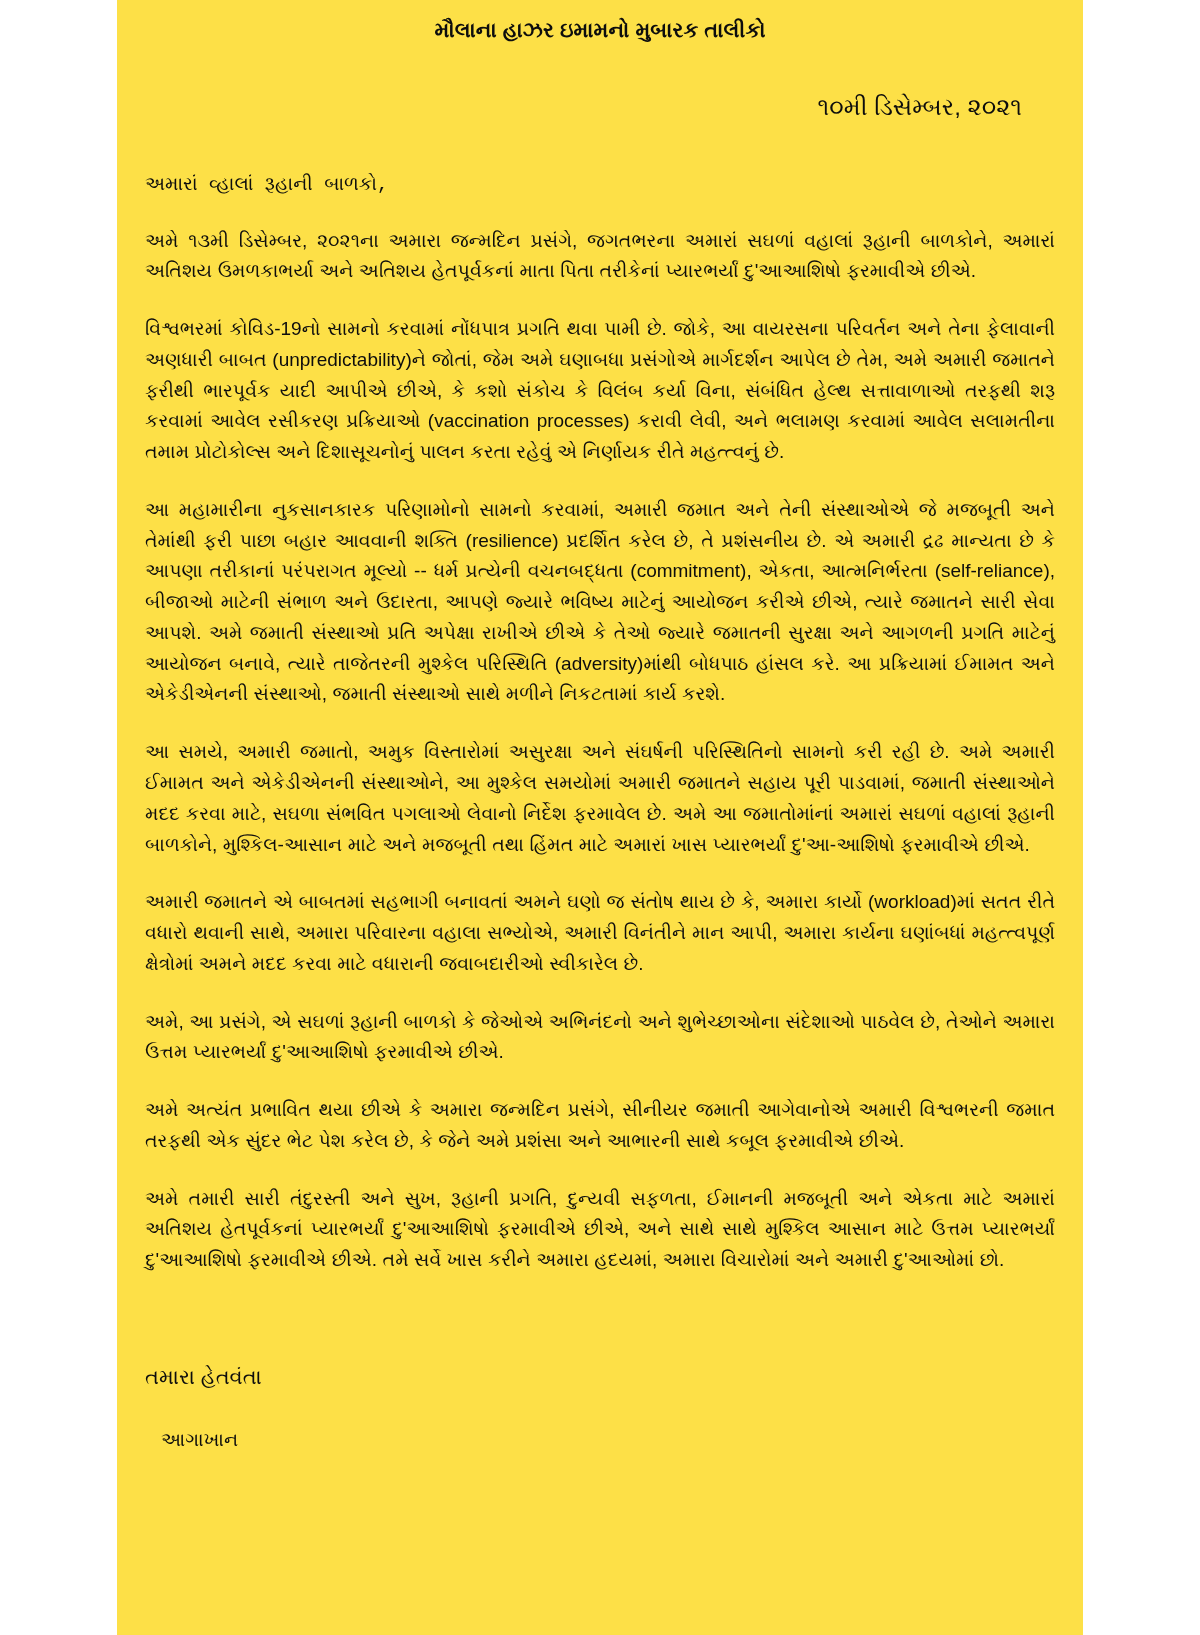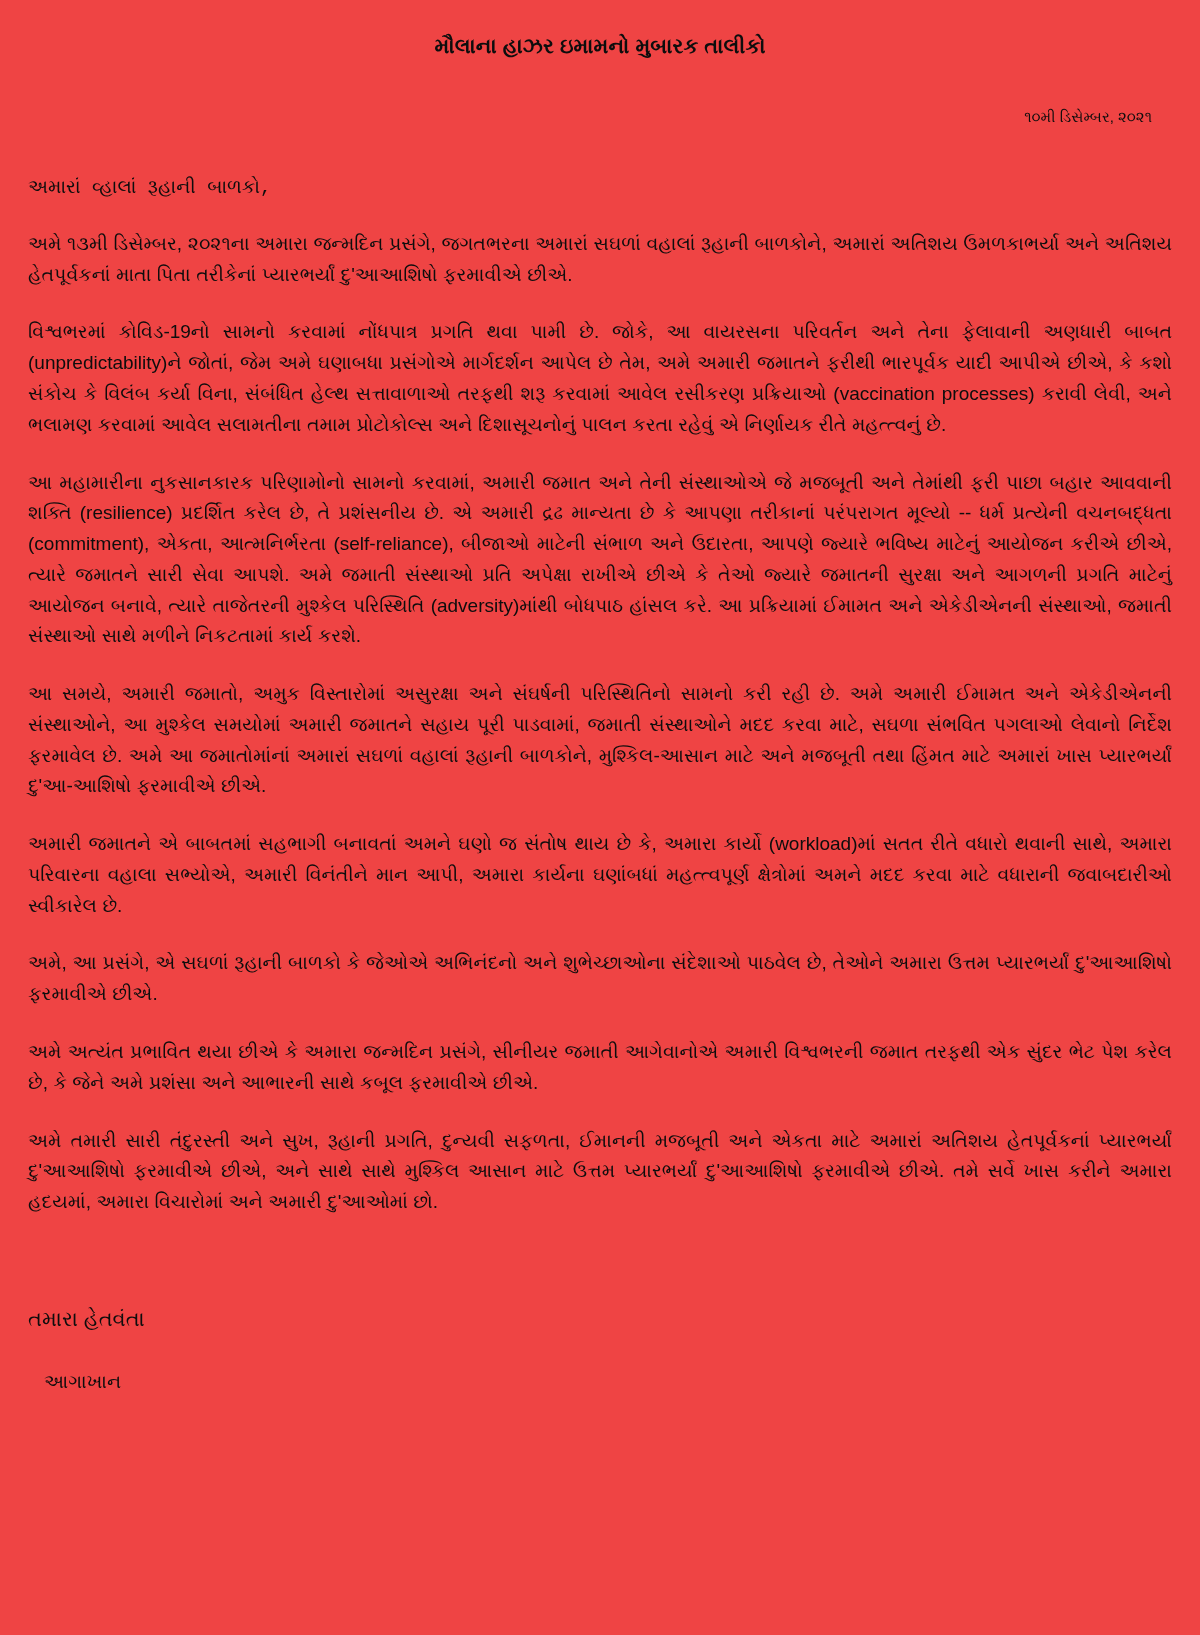--- a/index.html
+++ b/index.html
@@ -6,41 +6,41 @@
   html, body {
     margin: 0;
     padding: 0;
     background: #ffffff;
   }
   body {
     font-family: "Liberation Sans", "DejaVu Sans", sans-serif;
     color: #0d0d0d;
   }
   .page {
-    width: 1200px;
+    width: 966px;
     min-height: 1635px;
     box-sizing: border-box;
-    background: #ef4444;
-    padding: 24px 28px 20px 28px;
+    background: #fde047;
+    padding: 8px 28px 20px 28px;
     margin: 0 auto;
     position: relative;
   }
   .doc-title {
     text-align: center;
     font-weight: bold;
     font-size: 21px;
     line-height: 1.35;
     margin: 8px 0 0 0;
     letter-spacing: 0.1px;
   }
   .date-line {
     text-align: right;
-    font-size: 15px;
+    font-size: 24px;
     line-height: 1.4;
-    margin: 46px 20px 0 0;
+    margin: 46px 33px 0 0;
   }
   .salutation {
     font-size: 19px;
     line-height: 1.4;
     margin: 48px 0 0 0;
     font-family: Liberation Mono, monospace;
   }
   .body-block {
     margin-top: 8px;
   }

